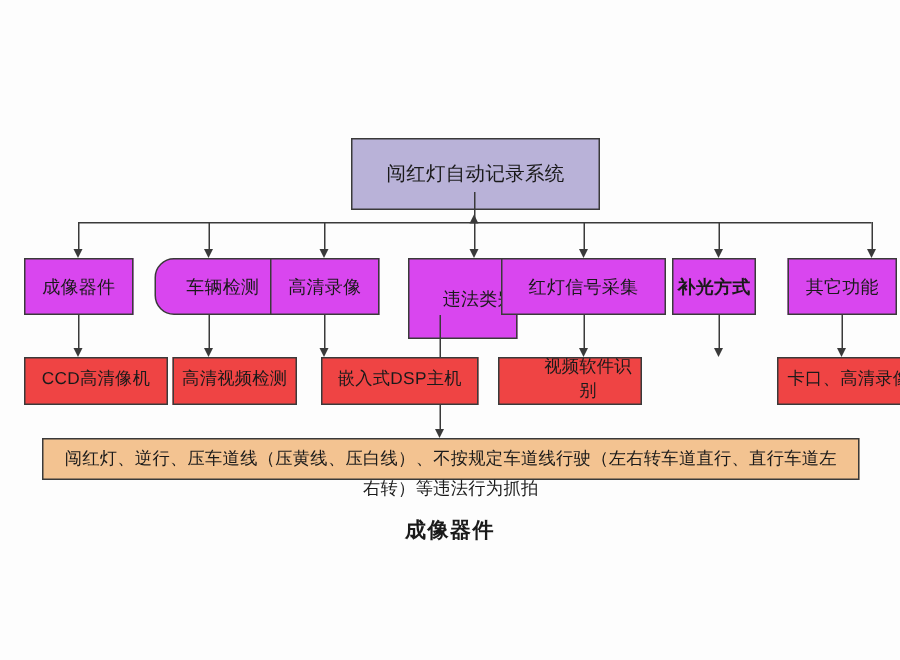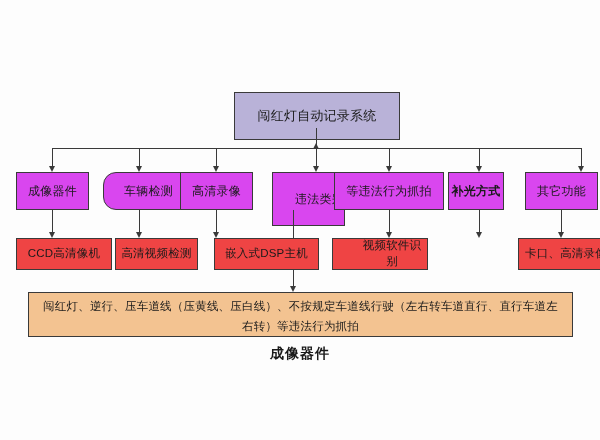--- a/index.html
+++ b/index.html
@@ -124,21 +124,21 @@
   <div class="line-v" style="left:479px; top:148px; height:18px;"></div>
   <div class="arrow-down" style="left:476px; top:166px;"></div>
 
   <div class="line-v" style="left:581px; top:148px; height:18px;"></div>
   <div class="arrow-down" style="left:578px; top:166px;"></div>
 
   <div class="node lvl1" style="left:16px;  top:172px; width:73px;  height:38px;">成像器件</div>
   <div class="node lvl1" style="left:103px; top:172px; width:91px;  height:38px;border-radius:13px;">车辆检测</div>
   <div class="node lvl1" style="left:180px; top:172px; width:73px;  height:38px;">高清录像</div>
   <div class="node lvl1" style="left:272px; top:172px; width:73px;  height:54px;padding-left:22px;">违法类别</div>
-  <div class="node lvl1" style="left:334px; top:172px; width:110px; height:38px;">等违法行为抓拍</div>
+  <div class="node lvl1" style="left:334px; top:172px; width:110px; height:38px;">红灯信号采集</div>
   <div class="node lvl1" style="left:448px; top:172px; width:56px;  height:38px;font-weight:bold;">补光方式</div>
   <div class="node lvl1" style="left:525px; top:172px; width:73px;  height:38px;">其它功能</div>
 
   <div class="line-v" style="left:52px;  top:210px; height:22px;"></div>
   <div class="arrow-down" style="left:49px; top:232px;"></div>
 
   <div class="line-v" style="left:139px; top:210px; height:22px;"></div>
   <div class="arrow-down" style="left:136px; top:232px;"></div>
 
   <div class="line-v" style="left:216px; top:210px; height:22px;"></div>
@@ -155,17 +155,17 @@
 
   <div class="line-v" style="left:293px; top:210px; height:76px;"></div>
   <div class="arrow-down" style="left:290px; top:286px;"></div>
 
   <div class="node lvl2" style="left:16px;  top:238px; width:96px;  height:32px;">CCD高清像机</div>
   <div class="node lvl2" style="left:115px; top:238px; width:83px;  height:32px;">高清视频检测</div>
   <div class="node lvl2" style="left:214px; top:238px; width:105px; height:32px;">嵌入式DSP主机</div>
   <div class="node lvl2" style="left:332px; top:238px; width:96px;  height:32px;padding-left:24px;">视频软件识别</div>
   <div class="node lvl2" style="left:518px; top:238px; width:96px;  height:32px;">卡口、高清录像</div>
 
-  <div class="node detail" style="left:28px; top:292px; width:545px; height:45px;">闯红灯、逆行、压车道线（压黄线、压白线）、不按规定车道线行驶（左右转车道直行、直行车道左右转）等违法行为抓拍</div>
+  <div class="node detail" style="left:28px; top:292px; width:545px; height:28px;">闯红灯、逆行、压车道线（压黄线、压白线）、不按规定车道线行驶（左右转车道直行、直行车道左右转）等违法行为抓拍</div>
 
   <div id="caption">成像器件</div>
 
 </div>
 
 </body></html>

